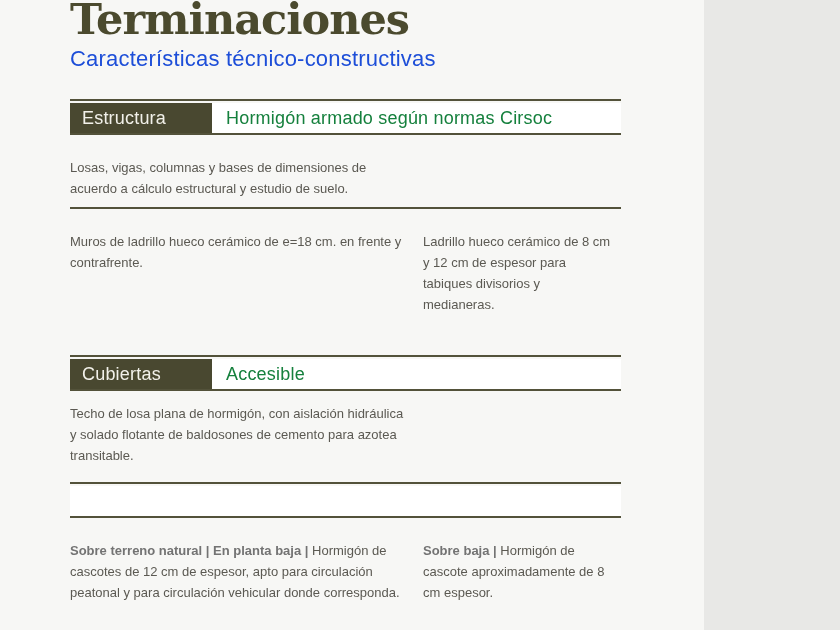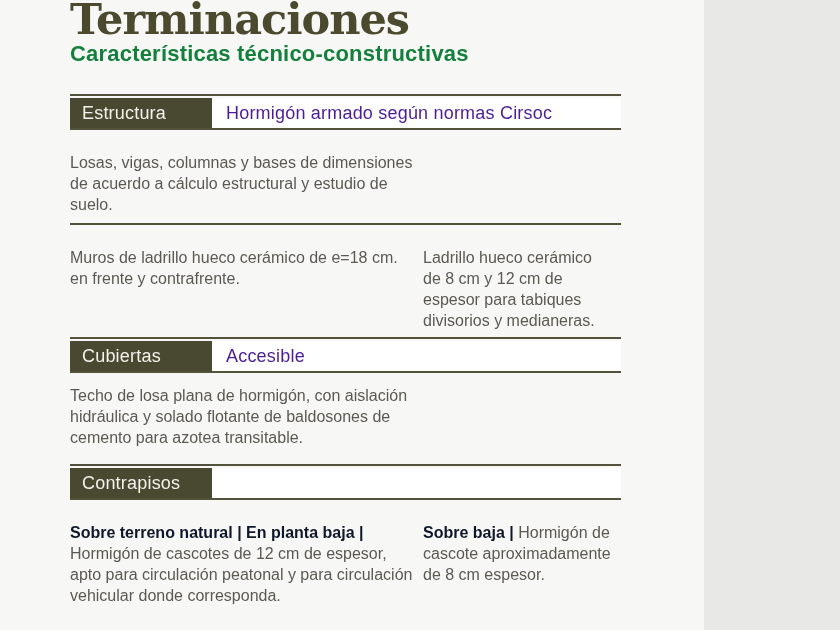--- a/index.html
+++ b/index.html
@@ -18,33 +18,33 @@
   h1.title {
     font-family: "DejaVu Serif", "Liberation Serif", serif;
     font-weight: bold;
     font-size: 43px;
     line-height: 46px;
     margin-top: -4px;
     color: #4b4a2e;
     letter-spacing: -1px;
   }
   .subtitle {
+    margin-top: 5px;
     font-size: 22px;
     line-height: 24px;
-    color: #15803d;
+    color: #1d4ed8;
     letter-spacing: 0.2px;
-    font-weight: bold;
   }
   .section { }
   .section .rule {
     border-top: 2px solid #53523a;
   }
   .sec-1 { margin-top: 28px; }
   .sec-1 .body { margin-bottom: 8px; }
-  .sec-2 .body { margin-bottom: 6px; }
+  .sec-2 .body { margin-bottom: 40px; }
   .sec-3 .body { margin-bottom: 16px; margin-top: 12px; }
   .header-row {
     margin-top: 2px;
     height: 32px;
     display: flex;
     align-items: stretch;
     border-bottom: 2px solid #53523a;
   }
   .label-box {
     width: 142px;
@@ -58,35 +58,35 @@
     flex: none;
     text-align: right;
   }
   .value-area {
     flex: 1;
     background: #ffffff;
     display: flex;
     align-items: center;
     padding-left: 14px;
     font-size: 18px;
-    color: #4c1d95;
+    color: #15803d;
     letter-spacing: 0.2px;
   }
   .body {
     margin-top: 22px;
     display: grid;
     grid-template-columns: 353px 1fr;
-    font-size: 16px;
+    font-size: 13px;
     line-height: 21px;
     color: #5b5952;
   }
   .col { padding-right: 10px; }
   .lead {
     font-weight: bold;
-    color: #0f172a;
+    color: #737373;
   }
   .lead:empty { display: none; }
 </style>
 </head>
 <body>
 
 <div class="page">
   <div class="content">
 
     <h1 class="title">Terminaciones</h1>
@@ -120,21 +120,20 @@
       </div>
       <div class="body">
         <div class="col"> <span class="col-text">Techo de losa plana de hormigón, con aislación hidráulica y solado flotante de baldosones de cemento para azotea transitable.</span></div>
         <div class="col"> <span class="col-text"></span></div>
       </div>
     </div>
 
     <div class="section sec-4">
       <div class="rule"></div>
       <div class="header-row">
-        <div class="label-box">Contrapisos</div>
         <div class="value-area"></div>
       </div>
       <div class="body">
         <div class="col"><span class="lead">Sobre terreno natural | En planta baja |</span> <span class="col-text">Hormigón de cascotes de 12 cm de espesor, apto para circulación peatonal y para circulación vehicular donde corresponda.</span></div>
         <div class="col"><span class="lead">Sobre baja |</span> <span class="col-text">Hormigón de cascote aproximadamente de 8 cm espesor.</span></div>
       </div>
     </div>
 
   </div>
 </div>

